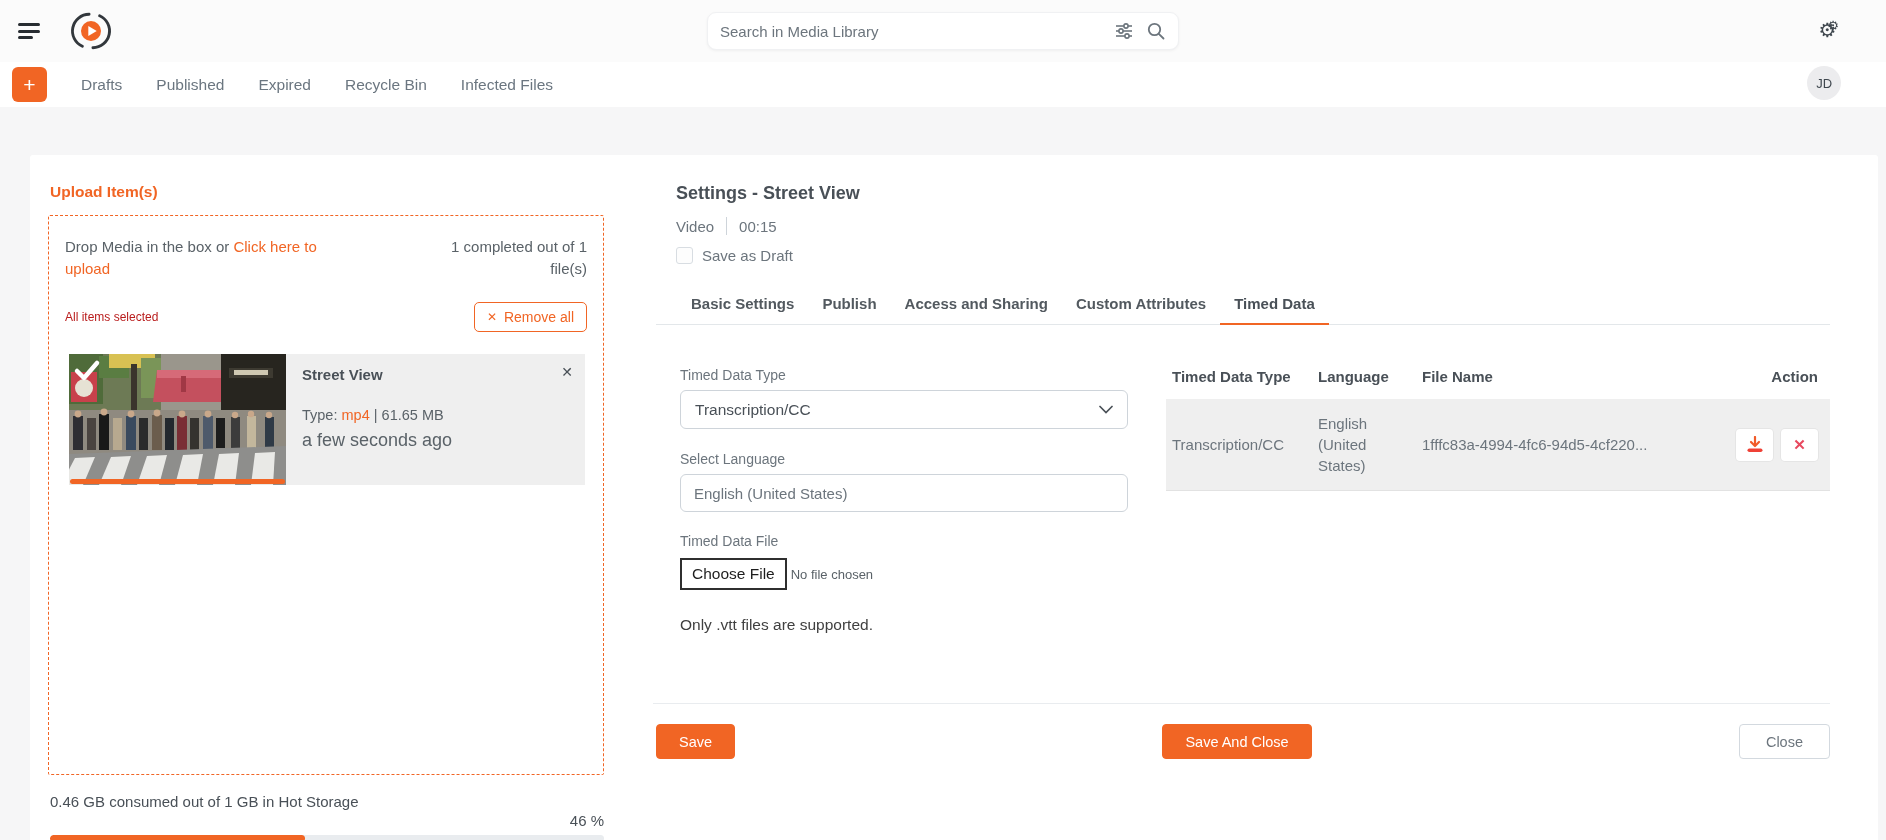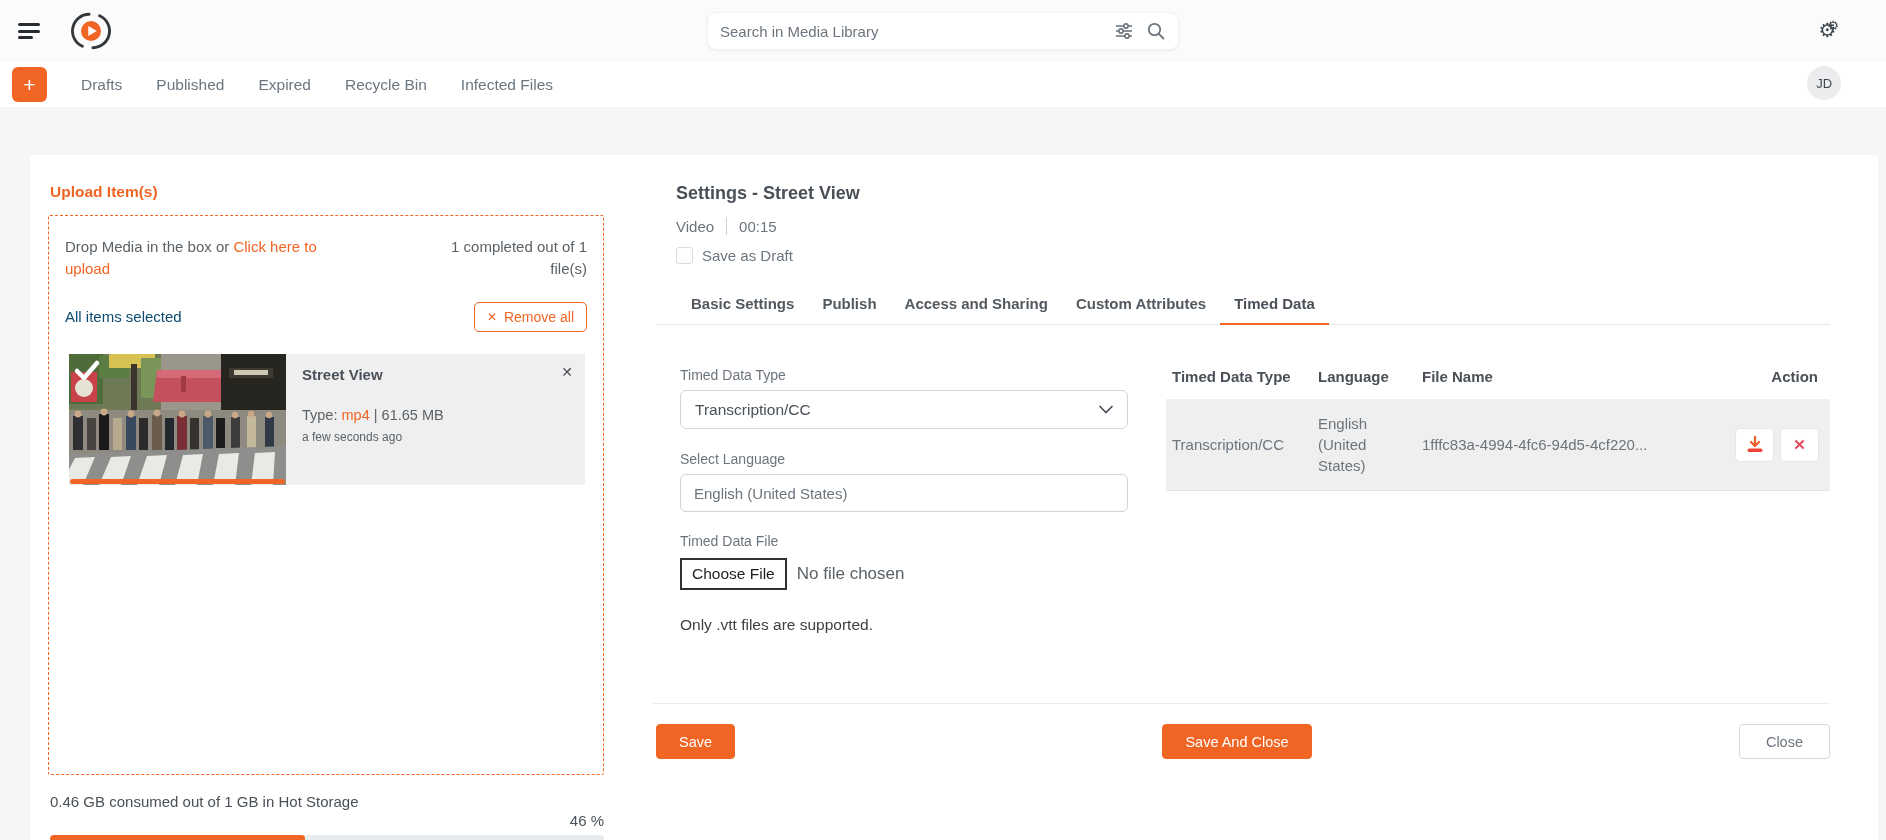--- a/index.html
+++ b/index.html
@@ -34,32 +34,32 @@
 
   
   .upload-panel { width:556px; flex:none; }
   .up-title { color:#f16524; font-size:15.5px; font-weight:bold; margin:0 0 14px 2px; }
   .dropbox { border:1px dashed #f16524; border-radius:2px; height:560px; padding:20px 16px; position:relative; }
   .drop-row { display:flex; justify-content:space-between; }
   .drop-text { width:300px; font-size:15px; color:#5a6268; line-height:1.45; }
   .drop-link { color:#f16524; cursor:pointer; text-decoration:none; }
   .drop-count { width:170px; text-align:right; font-size:15px; color:#5a6268; line-height:1.45; }
   .sel-row { display:flex; justify-content:space-between; align-items:center; margin-top:22px; }
-  .sel-text { font-size:15px; color:#0c4a6e; }
+  .sel-text { font-size:12px; color:#b91c1c; }
   .btn-remove-all { background:#fff; border:1px solid #f16524; color:#f16524; border-radius:5px; font-size:14px; padding:6px 12px; cursor:pointer; font-family:inherit; display:flex; align-items:center; gap:7px; }
   .btn-remove-all .x { font-size:12px; }
   .file-item { margin-top:22px; margin-left:4px; margin-right:2px; background:#efefef; display:flex; height:131px; }
   .thumb { width:217px; height:131px; flex:none; position:relative; cursor:pointer; }
   .thumb svg { display:block; }
   .file-info { flex:1; padding:12px 24px 0 16px; position:relative; }
   .fi-name { font-size:15px; font-weight:bold; color:#495057; }
   .fi-close { position:absolute; top:10px; right:12px; color:#495057; font-size:14px; cursor:pointer; }
   .fi-meta { margin-top:24px; font-size:14.5px; color:#5a6268; }
   .fi-meta .mp4 { color:#f16524; }
-  .fi-time { margin-top:7px; font-size:12px; color:#5a6268; }
+  .fi-time { margin-top:7px; font-size:18px; color:#5a6268; }
 
   .storage { margin-top:18px; padding-left:2px; }
   .storage-text { font-size:15px; color:#495057; }
   .storage-pct { text-align:right; font-size:15px; color:#495057; margin-top:2px; }
   .storage-bar { margin-top:6px; height:7px; border-radius:4px; background:#e9ecef; overflow:hidden; }
   .storage-fill { height:100%; background:#f16524; border-radius:4px; }
 
   
   .settings-panel { flex:1; margin-left:52px; padding-right:48px; }
   .sp-head { padding-left:20px; }
@@ -75,21 +75,21 @@
   .stab.active { color:#495057; border-bottom-color:#f16524; }
 
   .content-row { display:flex; margin-top:42px; padding-left:24px; height:336px; }
   .form-col { width:448px; flex:none; }
   .f-label { font-size:14px; color:#6c757d; margin-bottom:7px; }
   .f-select { height:39px; border:1px solid #ced4da; border-radius:6px; display:flex; align-items:center; padding:0 14px; font-size:15.5px; color:#495057; cursor:pointer; justify-content:space-between; }
   .f-input { height:38px; border:1px solid #ced4da; border-radius:6px; display:flex; align-items:center; padding:0 13px; font-size:15px; color:#6c757d; margin-bottom:0; }
   .gap1 { height:22px; } .gap2 { height:21px; }
   .filefield { display:flex; align-items:center; margin-top:9px; }
   .choose-btn { border:2px solid #2f2f2f; background:#fff; font-size:15.5px; color:#1e1e1e; padding:5px 10px; cursor:pointer; font-family:inherit; }
-  .nofile { margin-left:10px; font-size:17px; color:#5a6268; }
+  .nofile { margin-left:4px; font-size:13px; color:#5a6268; }
   .hint { margin-top:26px; font-size:15.5px; color:#404040; }
 
   .table-col { flex:1; margin-left:38px; }
   table.tdtable { width:100%; border-collapse:collapse; }
   .tdtable th { text-align:left; font-size:15px; color:#495057; padding:0 8px 12px 6px; vertical-align:bottom; line-height:1.35; }
   .tdtable th.act { text-align:right; padding-right:12px; }
   .tdtable td { background:#efefef; font-size:15px; color:#6c757d; padding:14px 8px 14px 6px; vertical-align:middle; line-height:1.4; }
   .tdtable tr.datarow { border-bottom:1px solid #e2e2e2; }
   .col-type { width:146px; } .col-lang { width:104px; } .col-action { width:102px; }
   .fname { font-size:13.5px; }

